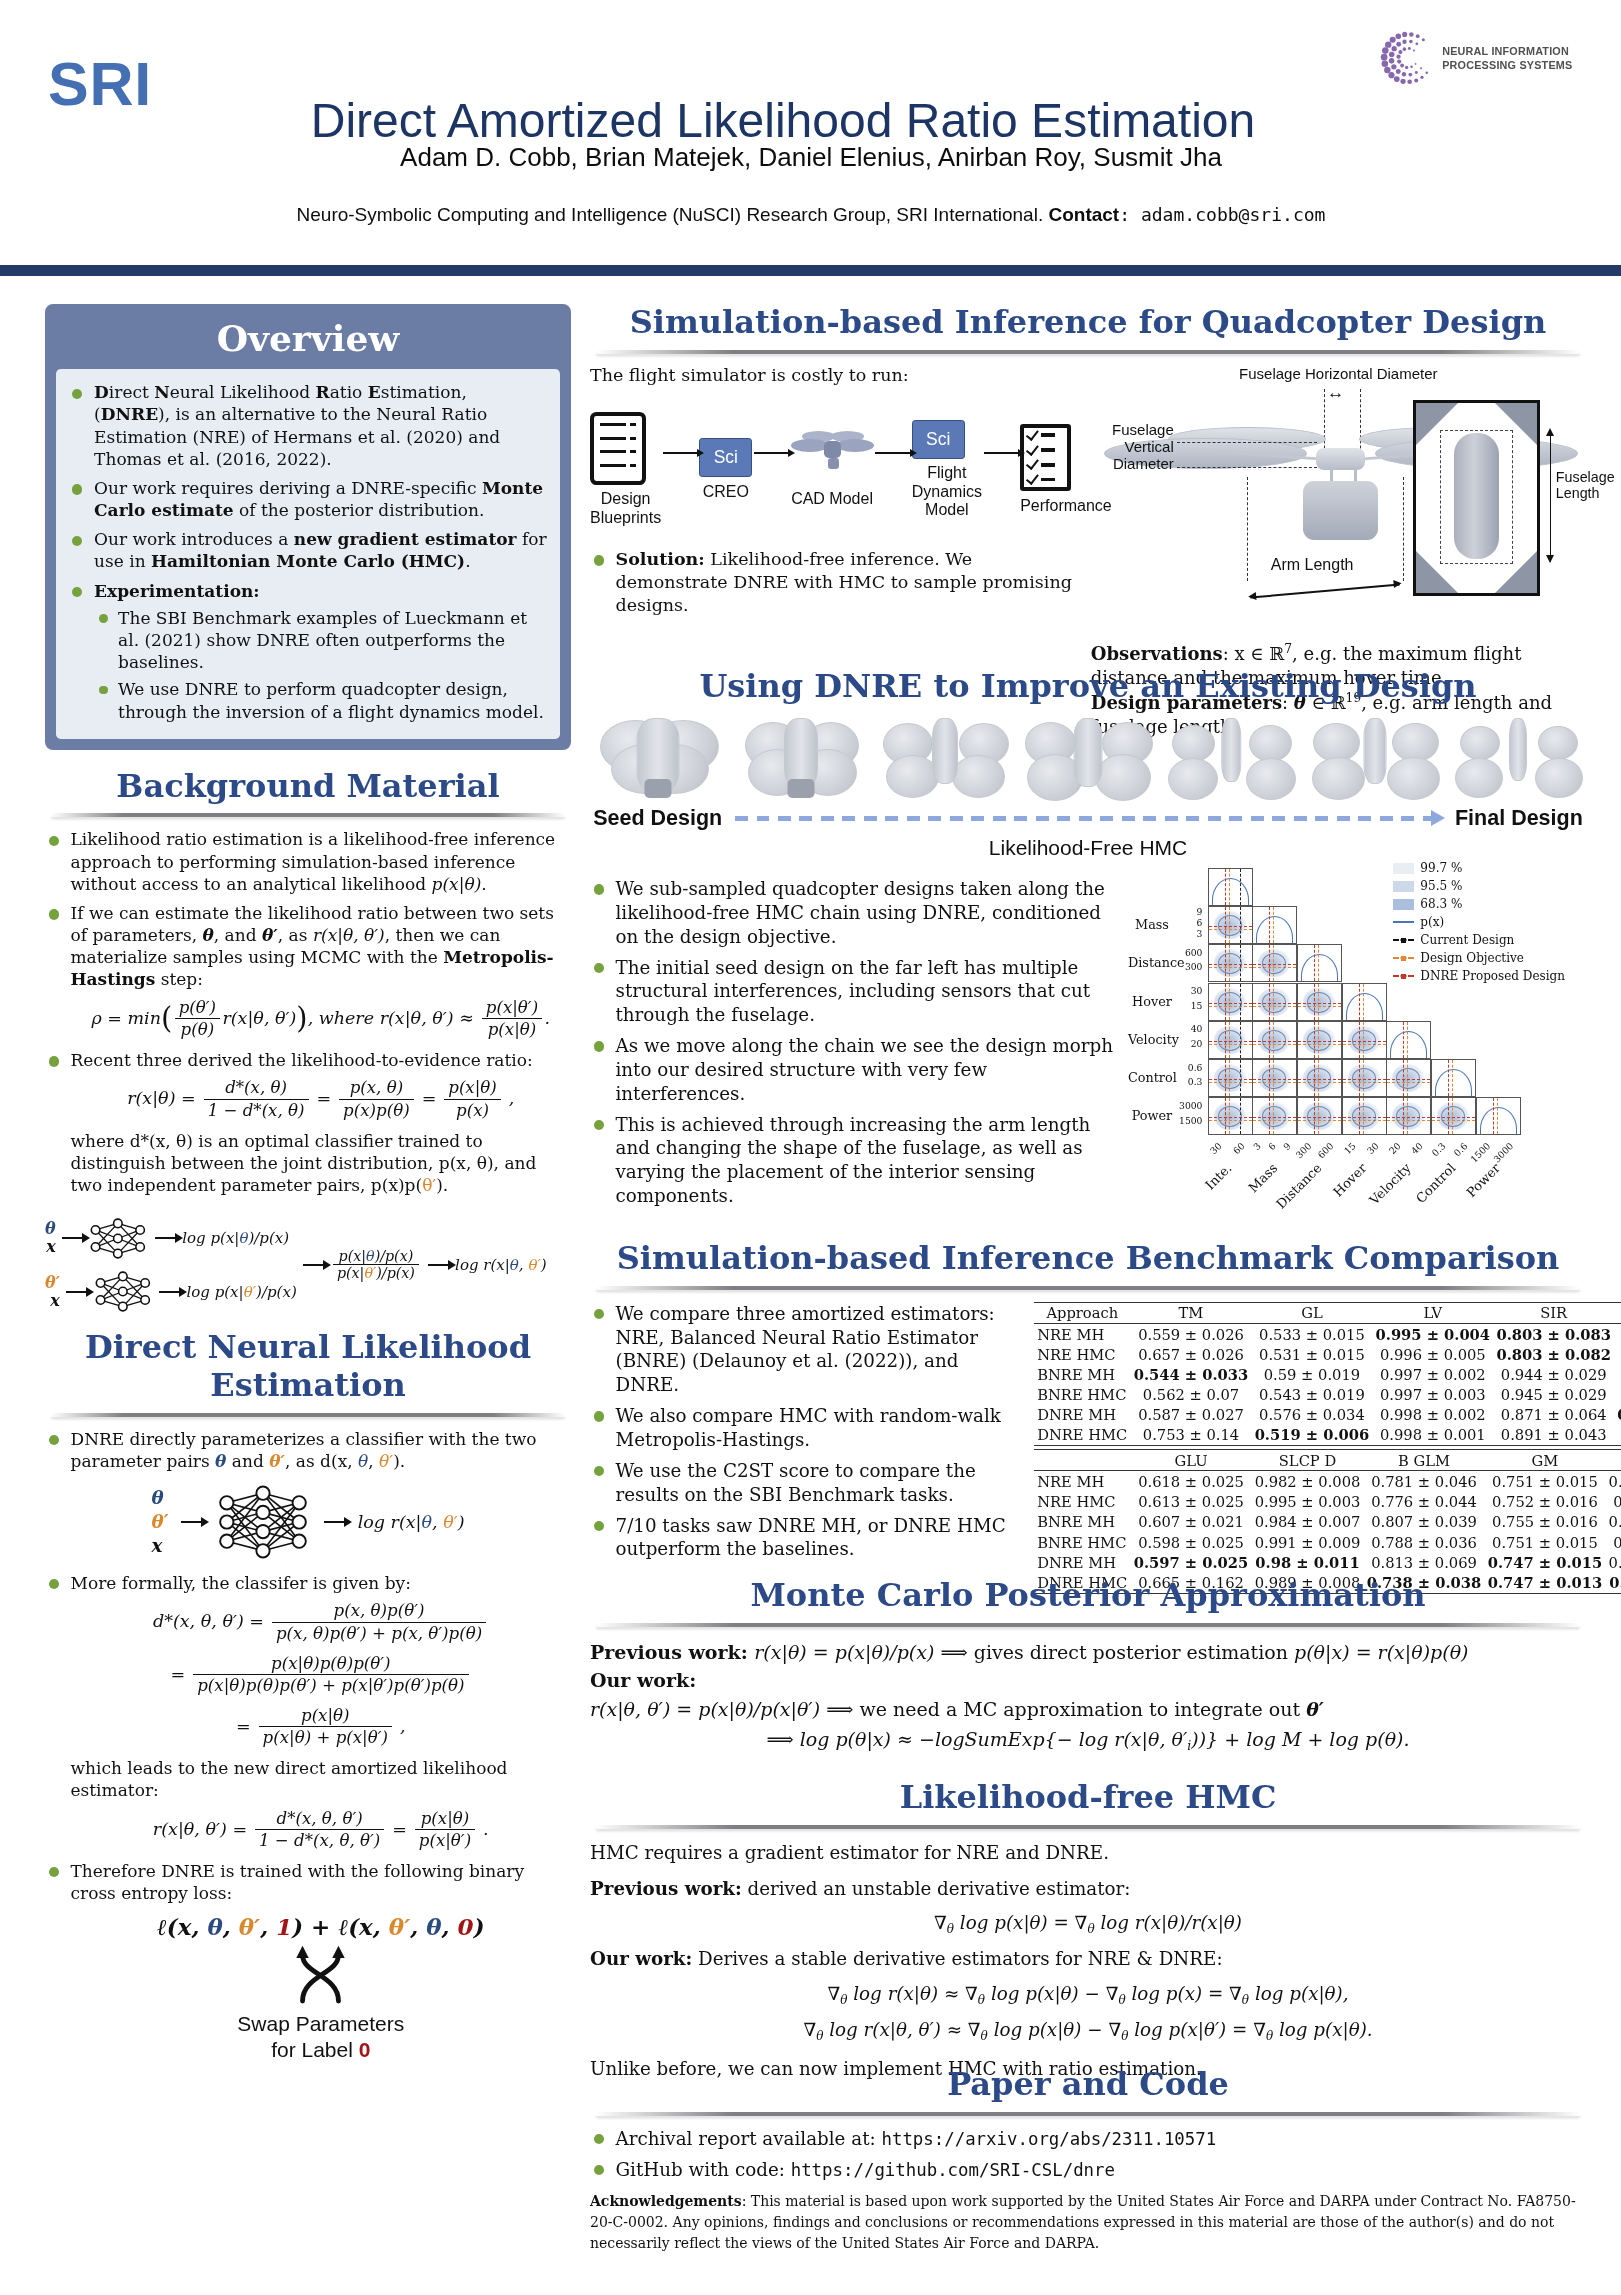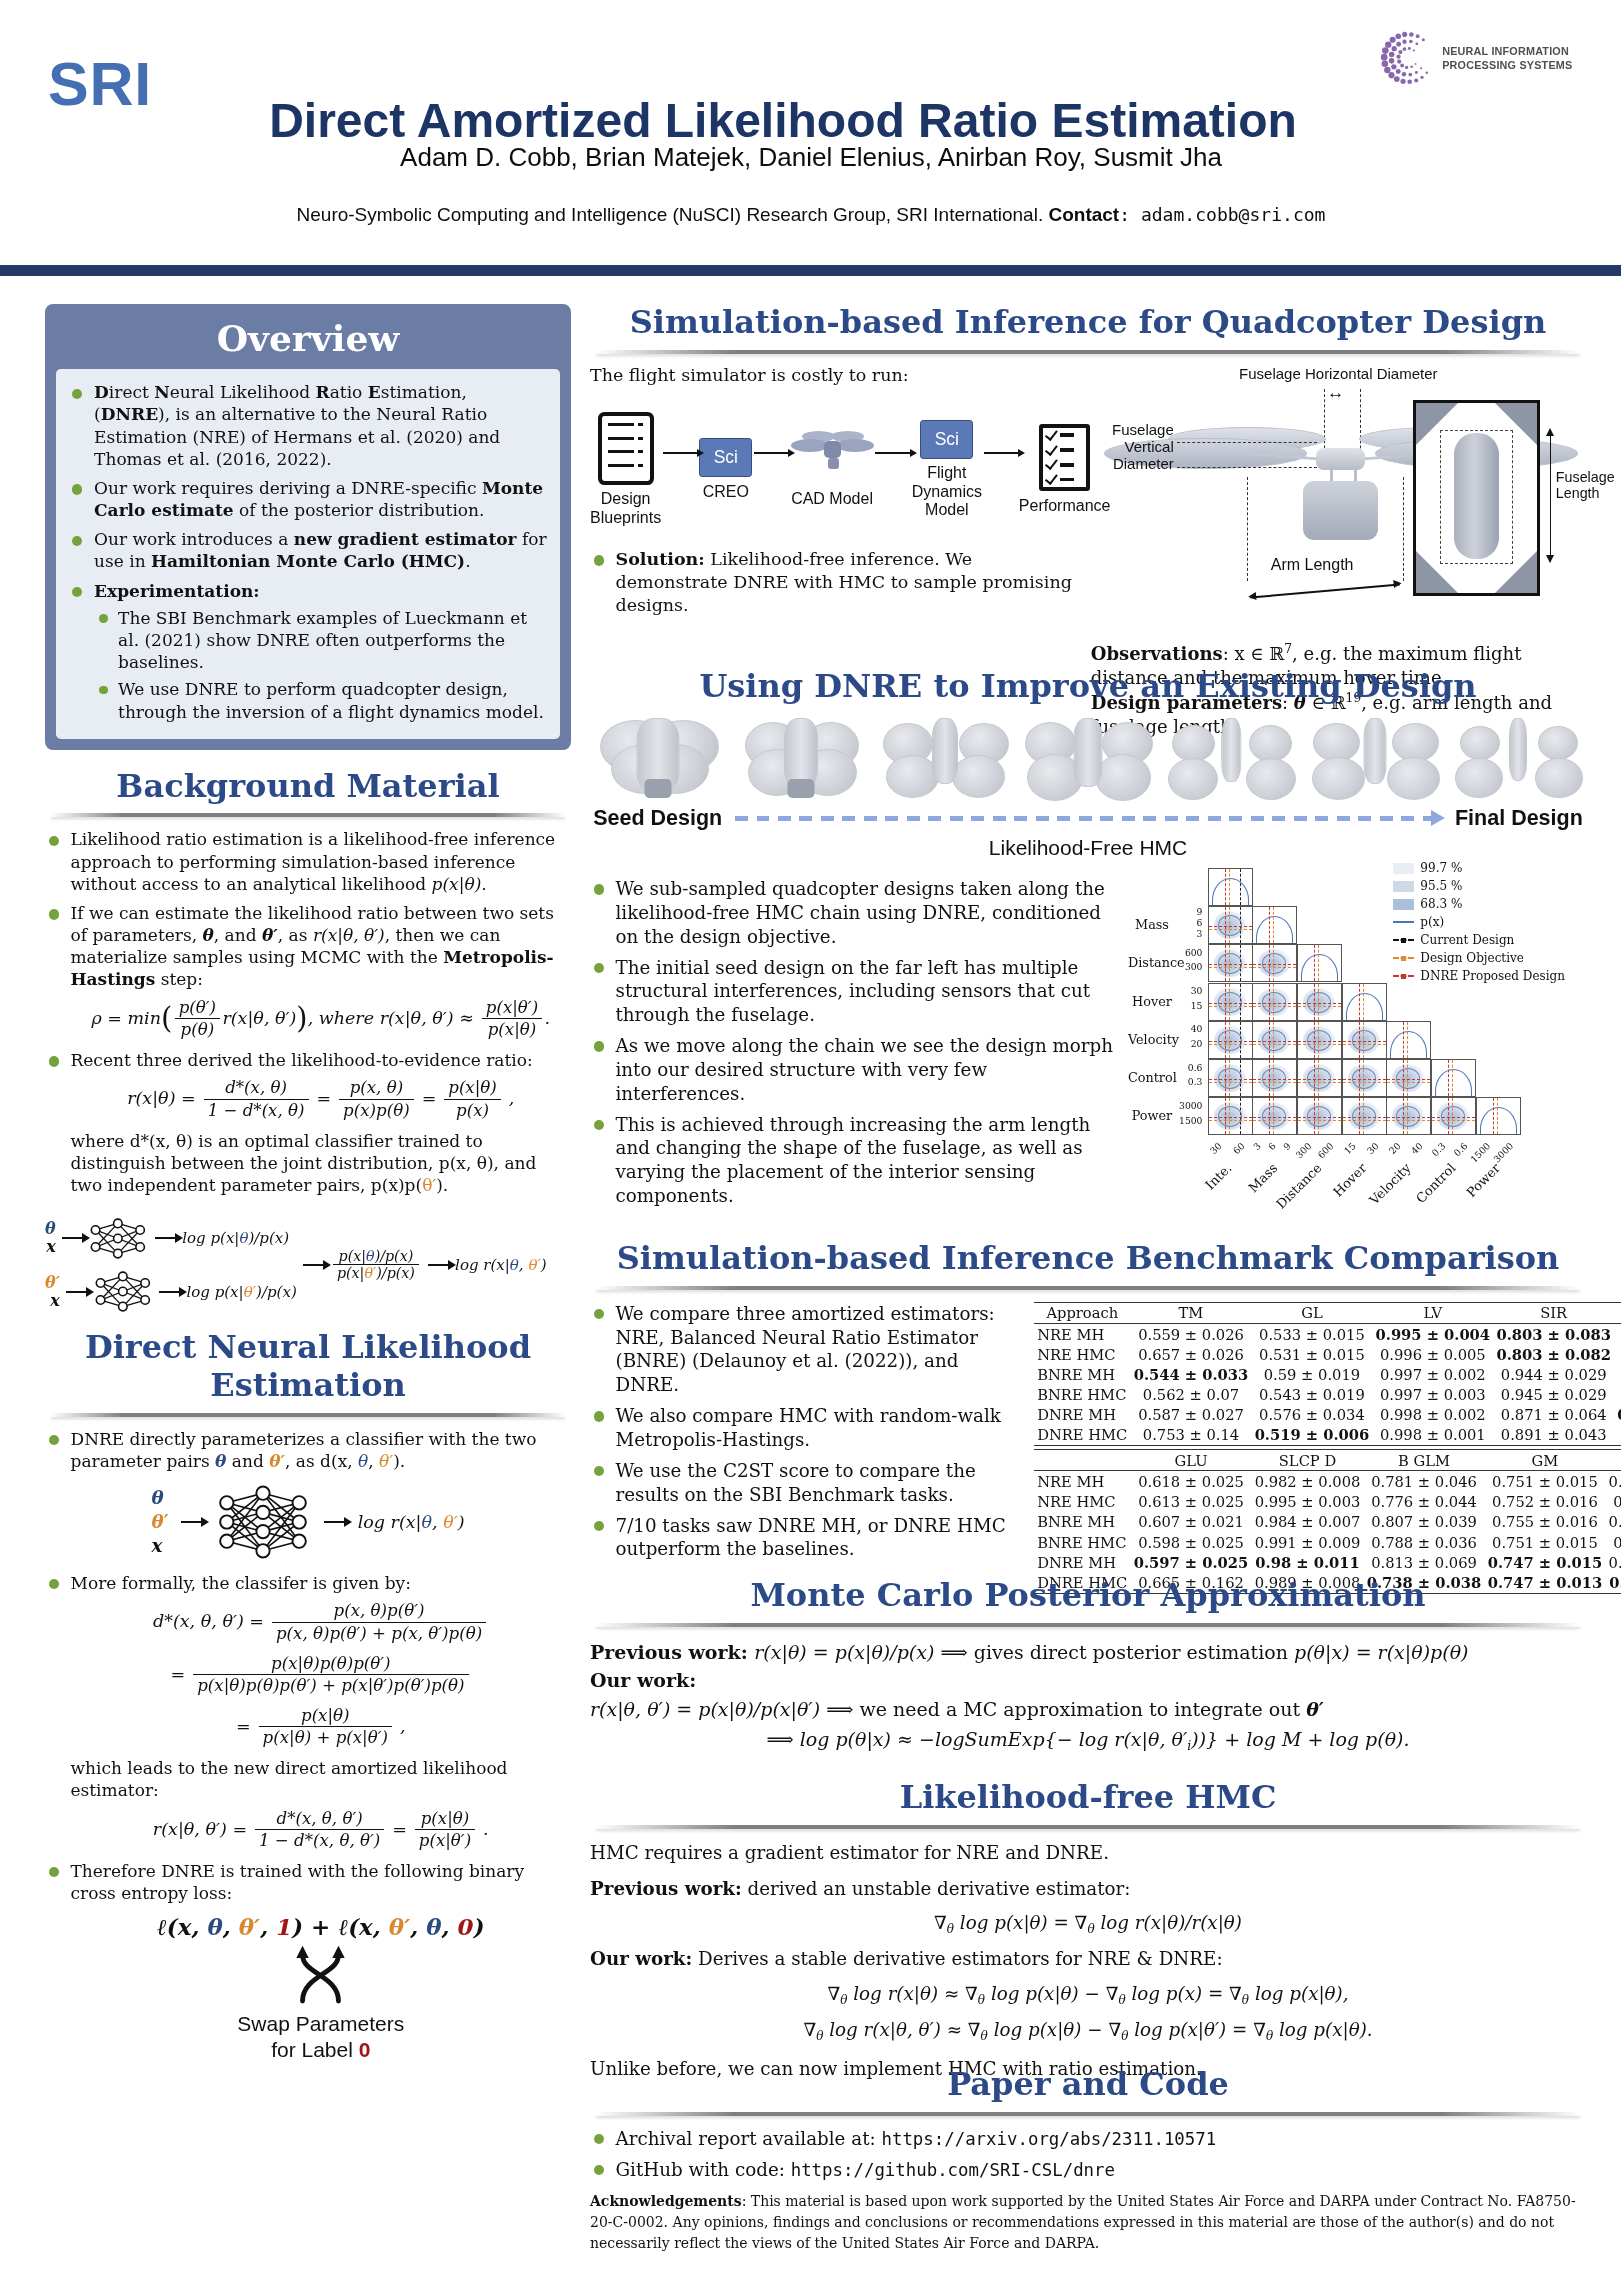--- a/index.html
+++ b/index.html
@@ -7,21 +7,21 @@
         font-family:"DejaVu Serif",serif;color:#111;}
   .b{font-weight:bold}.m{font-style:italic}
   .nv{color:#2b4a7e}.or{color:#d9882e}.rd{color:#a31515}
   .mono{font-family:"DejaVu Sans Mono",monospace;font-size:.95em}
   .sub{font-size:.66em;vertical-align:-.3em}.sup{font-size:.68em;vertical-align:.55em}
   .bp{font-size:1.65em;vertical-align:middle;font-style:normal}
   
   .sri{position:absolute;left:48px;top:49px;font-family:"Liberation Sans",sans-serif;font-weight:bold;
        font-size:61px;color:#4470b3;letter-spacing:0.8px}
   .title{position:absolute;left:183px;right:239px;top:61px;text-align:center;
-         font-family:"Liberation Sans",sans-serif;font-weight:bold;font-size:48px;color:#1c3565}
+         font-family:"Liberation Sans",sans-serif;font-weight:normal;font-size:48px;color:#1c3565}
   .authors{position:absolute;left:0;right:0;top:142px;text-align:center;
            font-family:"Liberation Sans",sans-serif;font-size:26px;color:#0d0d0d}
   .affil{position:absolute;left:0;right:0;top:204px;text-align:center;
          font-family:"Liberation Sans",sans-serif;font-size:19px;color:#0d0d0d}
   .topbar{position:absolute;left:0;top:265px;width:100%;height:11px;background:#233a66}
   .neurips{position:absolute;right:46px;top:27px;width:199px;display:flex;align-items:center;gap:3.2px}
   .neurips .nl{font-family:"Liberation Sans",sans-serif;font-size:10.8px;color:#4f4f4f;
                font-weight:bold;line-height:1.3;letter-spacing:0.2px}
   
   .sec-t{font-size:32px;color:#2c4a87;text-align:center;font-weight:bold;margin:0;line-height:1.18}
@@ -57,21 +57,21 @@
   .loss{text-align:center;font-weight:bold;font-style:italic;font-size:23px;margin:8px 0 1.6px}
   .swap-wrap{text-align:center;margin-top:1.6px}
   .swap-lab{font-family:"Liberation Sans",sans-serif;font-size:21px;line-height:1.25}
   
   .rsec{position:absolute;left:590px;width:996px}
   #sec-quad{top:304px}
   .quad-cols{display:flex;gap:12.8px}
   .qc-l{width:488px;font-size:17.5px}
   .qc-r{width:496px;font-size:18px}
   .pipe{display:flex;align-items:center;margin:27px 0 11px}
-  .pstep{display:flex;flex-direction:column;align-items:center;gap:5.6px;text-align:center;
+  .pstep{display:flex;flex-direction:column;gap:5.6px;text-align:center;
          font-family:"Liberation Sans",sans-serif;font-size:16px;line-height:1.15;width:89px}
   .parr{width:35px;height:2px;background:#111;position:relative;flex:none;margin:0 1.6px 32px}
   .parr::after{content:"";position:absolute;right:-6.4px;top:-3.6px;border-left:7.2px solid #111;border-top:4.4px solid transparent;border-bottom:4.4px solid transparent}
   .doc{width:48px;height:65px;border:4px solid #111;border-radius:6.4px;position:relative;background:#fff}
   .doc::before{content:"";position:absolute;left:6.4px;right:16px;top:7.2px;bottom:7.2px;
       background:repeating-linear-gradient(to bottom,#111 0 3.2px,transparent 3.2px 13.5px)}
   .doc::after{content:"";position:absolute;right:6.4px;top:7.2px;bottom:7.2px;width:5.6px;
       background:repeating-linear-gradient(to bottom,#111 0 3.2px,transparent 3.2px 13.5px)}
   .sci{width:51px;height:37px;background:#5b79b6;border:1.6px solid #33507e;border-radius:3.2px;color:#fff;
        display:flex;align-items:center;justify-content:center;font-family:"Liberation Sans",sans-serif;font-size:17.5px}

